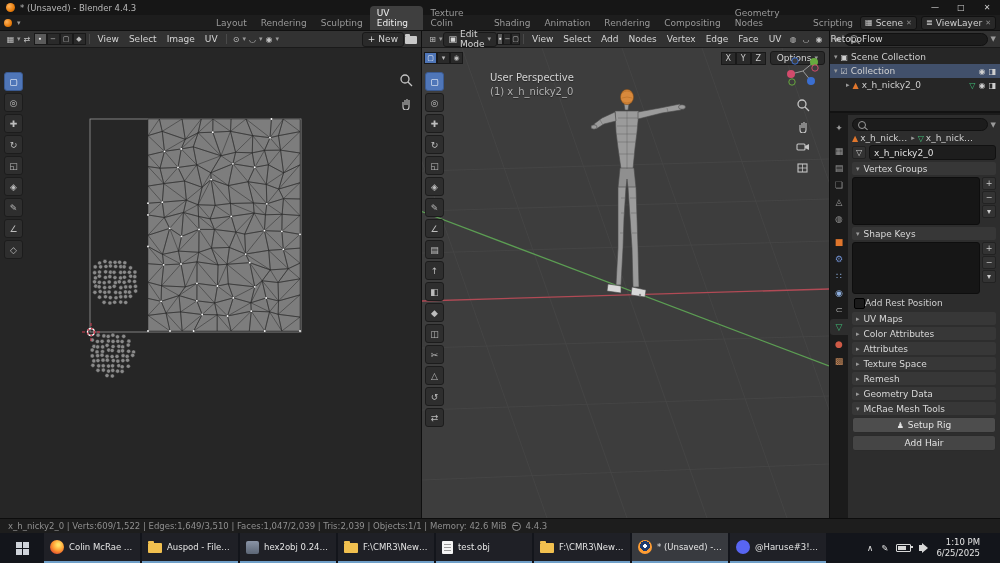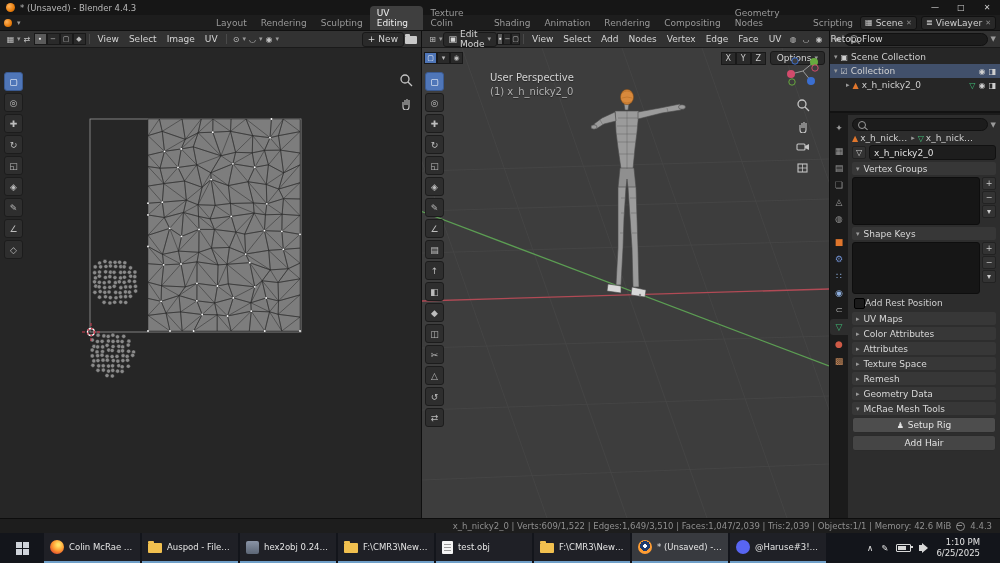--- a/index.html
+++ b/index.html
@@ -79,21 +79,21 @@
   .listwrap{display:flex;gap:2px;}
   .listbox{flex:1;background:#161616;border:1px solid #0e0e0e;border-radius:3px;}
   .h48{height:46px;}.h52{height:50px;}
   .side-btns{display:flex;flex-direction:column;gap:1px;width:14px;flex:none;}
   .sbtn{width:14px;height:13px;background:#333;border:1px solid #222;border-radius:2px;color:#ccc;display:flex;align-items:center;justify-content:center;font-size:8px;box-sizing:border-box;}
   .checkrow{display:flex;align-items:center;height:14px;padding:0 2px;color:#cfcfcf;flex:none;}
   .checkbox{width:9px;height:9px;background:#1a1a1a;border:1px solid #000;border-radius:2px;flex:none;}
   .wide-btn{height:14px;background:#4d4d4d;border:1px solid #2b2b2b;border-radius:3px;display:flex;align-items:center;justify-content:center;gap:4px;color:#e4e4e4;flex:none;}
   .wide-btn.dark{background:#454545;}
   
-  #statusbar{position:absolute;left:0;top:518px;width:1000px;height:15px;background:#1d1d1d;border-top:1px solid #0d0d0d;display:flex;align-items:center;justify-content:flex-end;gap:5px;padding:0 8px;box-sizing:border-box;color:#8f8f8f;font-size:8.5px;}
+  #statusbar{position:absolute;left:0;top:518px;width:1000px;height:15px;background:#1d1d1d;border-top:1px solid #0d0d0d;display:flex;align-items:center;gap:5px;padding:0 8px;box-sizing:border-box;color:#8f8f8f;font-size:8.5px;}
   .globe{width:7px;height:7px;border:1px solid #8f8f8f;border-radius:50%;position:relative;}
   .globe::after{content:"";position:absolute;left:0;top:2px;width:5px;height:1px;background:#8f8f8f;}
   
   #taskbar{position:absolute;left:0;top:533px;width:1000px;height:30px;background:#13151b;display:flex;align-items:stretch;color:#e4e4e4;font-size:8.5px;}
   .start{width:44px;display:flex;align-items:center;justify-content:center;flex:none;}
   .winlogo{display:grid;grid-template-columns:6px 6px;grid-template-rows:6px 6px;gap:1px;}
   .winlogo span{background:#cfd3da;}
   .tb-item{width:96px;display:flex;align-items:center;gap:5px;padding:0 6px;box-sizing:border-box;background:rgba(255,255,255,.05);border-bottom:2px solid #6f9fc8;margin-right:2px;overflow:hidden;white-space:nowrap;flex:none;}
   .tb-item.active{background:rgba(255,255,255,.16);}
   .tb-item .lbl{overflow:hidden;text-overflow:ellipsis;}

